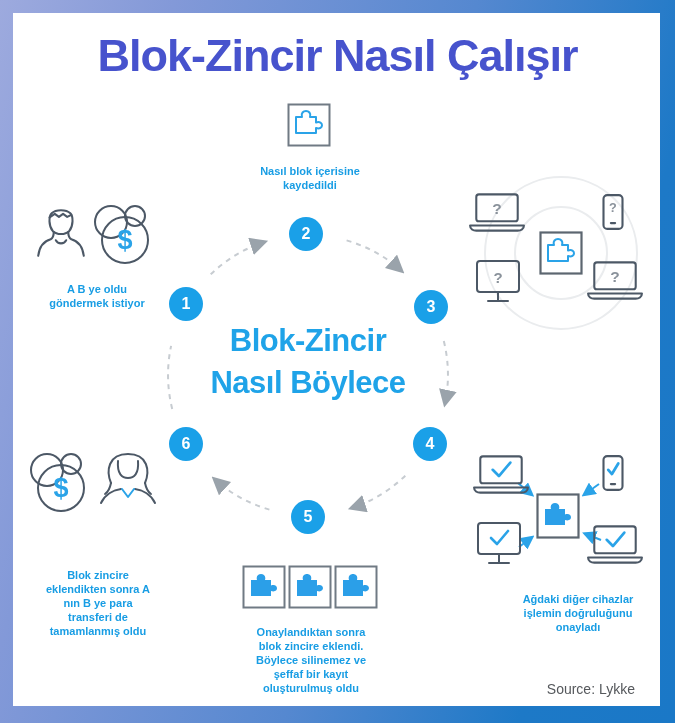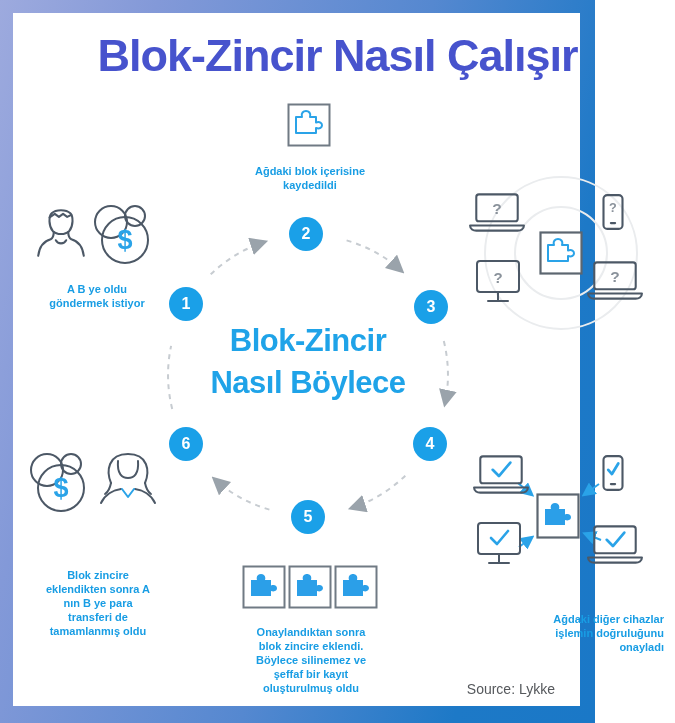--- a/index.html
+++ b/index.html
@@ -1,17 +1,17 @@
 <!DOCTYPE html>
 <html><head>
 <meta charset="utf-8">
 <style>
   html,body{margin:0;padding:0;}
   body{width:675px;height:723px;overflow:hidden;font-family:"Liberation Sans",sans-serif;}
-  .frame{position:relative;width:595px;height:723px;
+  .frame{position:relative;width:675px;height:723px;
          background:linear-gradient(105deg,#9daade 0%,#8399d8 20%,#5588d0 55%,#1d79c7 82%,#1a78c7 100%);}
   .canvas{position:absolute;left:13px;top:13px;right:15px;bottom:17px;background:#ffffff;}
   .page-title{position:absolute;left:0;top:30px;width:675px;text-align:center;
               font-size:45px;font-weight:bold;letter-spacing:-1px;color:#4753cd;}
   .center-title{position:absolute;left:158px;top:320px;width:300px;text-align:center;
                 font-size:31px;font-weight:bold;letter-spacing:-0.5px;line-height:42px;
                 color:#1fa3e8;white-space:pre-line;}
   .caption{position:absolute;text-align:center;font-weight:bold;color:#189de4;
            font-size:11px;line-height:1.27;white-space:pre-line;}
   .node{position:absolute;width:34px;height:34px;border-radius:50%;background:#1aa0e8;
@@ -110,21 +110,21 @@
   </div>
   <div class="caption" style="left:17px;top:283px;width:160px;">A B ye oldu
 göndermek istiyor</div>
 
   <div class="icon" style="left:287px;top:103px;">
     <svg width="44" height="44" viewBox="0 0 44 44">
       <rect class="boxr" x="1.5" y="1.5" width="41" height="41"></rect>
       <path class="pz-o" d="M12,18 L18,18 C15.5,10 28.5,10 26,18 L32,18 L32,23.5 C40,21 40,31.5 32,29 L32,34 L12,34 Z" transform="translate(-3,-4)"></path>
     </svg>
   </div>
-  <div class="caption" style="left:230px;top:165px;width:160px;">Ağdaki blok içerisine
+  <div class="caption" style="left:230px;top:165px;width:160px;">Nasıl blok içerisine
 kaydedildi</div>
 
   <div class="icon" style="left:468px;top:192px;">
     <svg width="58" height="42" viewBox="0 0 56 40">
       <rect class="line" x="8" y="2" width="40" height="26" rx="2.5"></rect>
       <path class="line" d="M2,32 L54,32 C54,35.5 51,37 48,37 L8,37 C5,37 2,35.5 2,32 Z"></path>
       <text class="qm" x="28" y="21" font-size="15" text-anchor="middle">?</text>
     </svg>
   </div>
   <div class="icon" style="left:601px;top:193px;">
@@ -184,21 +184,21 @@
       <path class="line" d="M2,32 L54,32 C54,35.5 51,37 48,37 L8,37 C5,37 2,35.5 2,32 Z"></path>
       <path class="chk" d="M20,15 L26,21 L37,8"></path>
     </svg>
   </div>
   <div class="icon" style="left:536px;top:493px;">
     <svg width="44" height="46" viewBox="0 0 44 46">
       <rect class="boxr" x="1.5" y="1.5" width="41" height="43" style="stroke:#5c6670;stroke-width:2.2;"></rect>
       <path class="pz-f" d="M12,18 L18,18 C15.5,10 28.5,10 26,18 L32,18 L32,23.5 C40,21 40,31.5 32,29 L32,34 L12,34 Z" transform="translate(-3,-2)"></path>
     </svg>
   </div>
-  <div class="caption" style="left:492px;top:613px;width:172px;text-align:right;">Ağdaki diğer cihazlar
+  <div class="caption" style="left:492px;top:593px;width:172px;">Ağdaki diğer cihazlar
 işlemin doğruluğunu
 onayladı</div>
 
   <div class="icon" style="left:242px;top:565px;">
     <svg width="44" height="44" viewBox="0 0 44 44">
       <rect class="boxr" x="1.5" y="1.5" width="41" height="41"></rect>
       <path class="pz-f" d="M12,18 L18,18 C15.5,10 28.5,10 26,18 L32,18 L32,23.5 C40,21 40,31.5 32,29 L32,34 L12,34 Z" transform="translate(-3,-3)"></path>
     </svg>
   </div>
   <div class="icon" style="left:288px;top:565px;">

